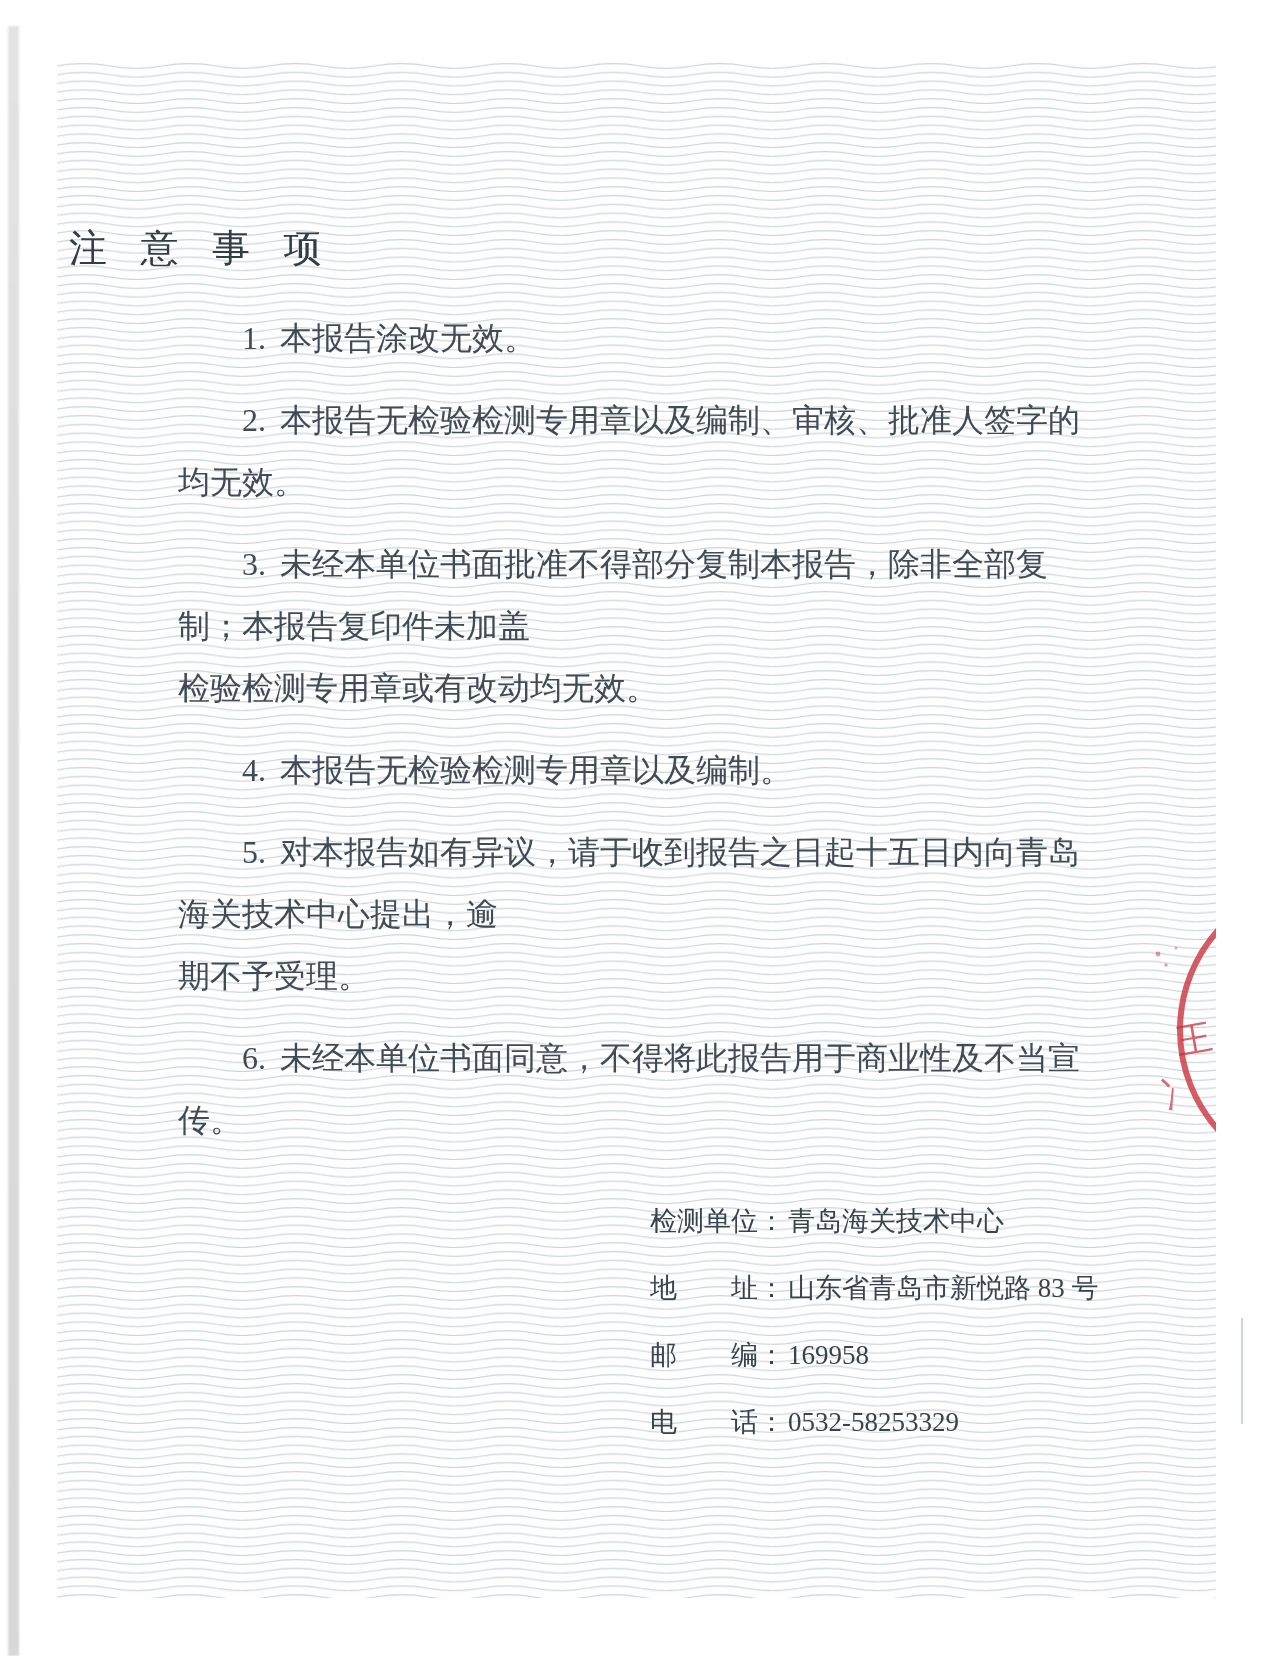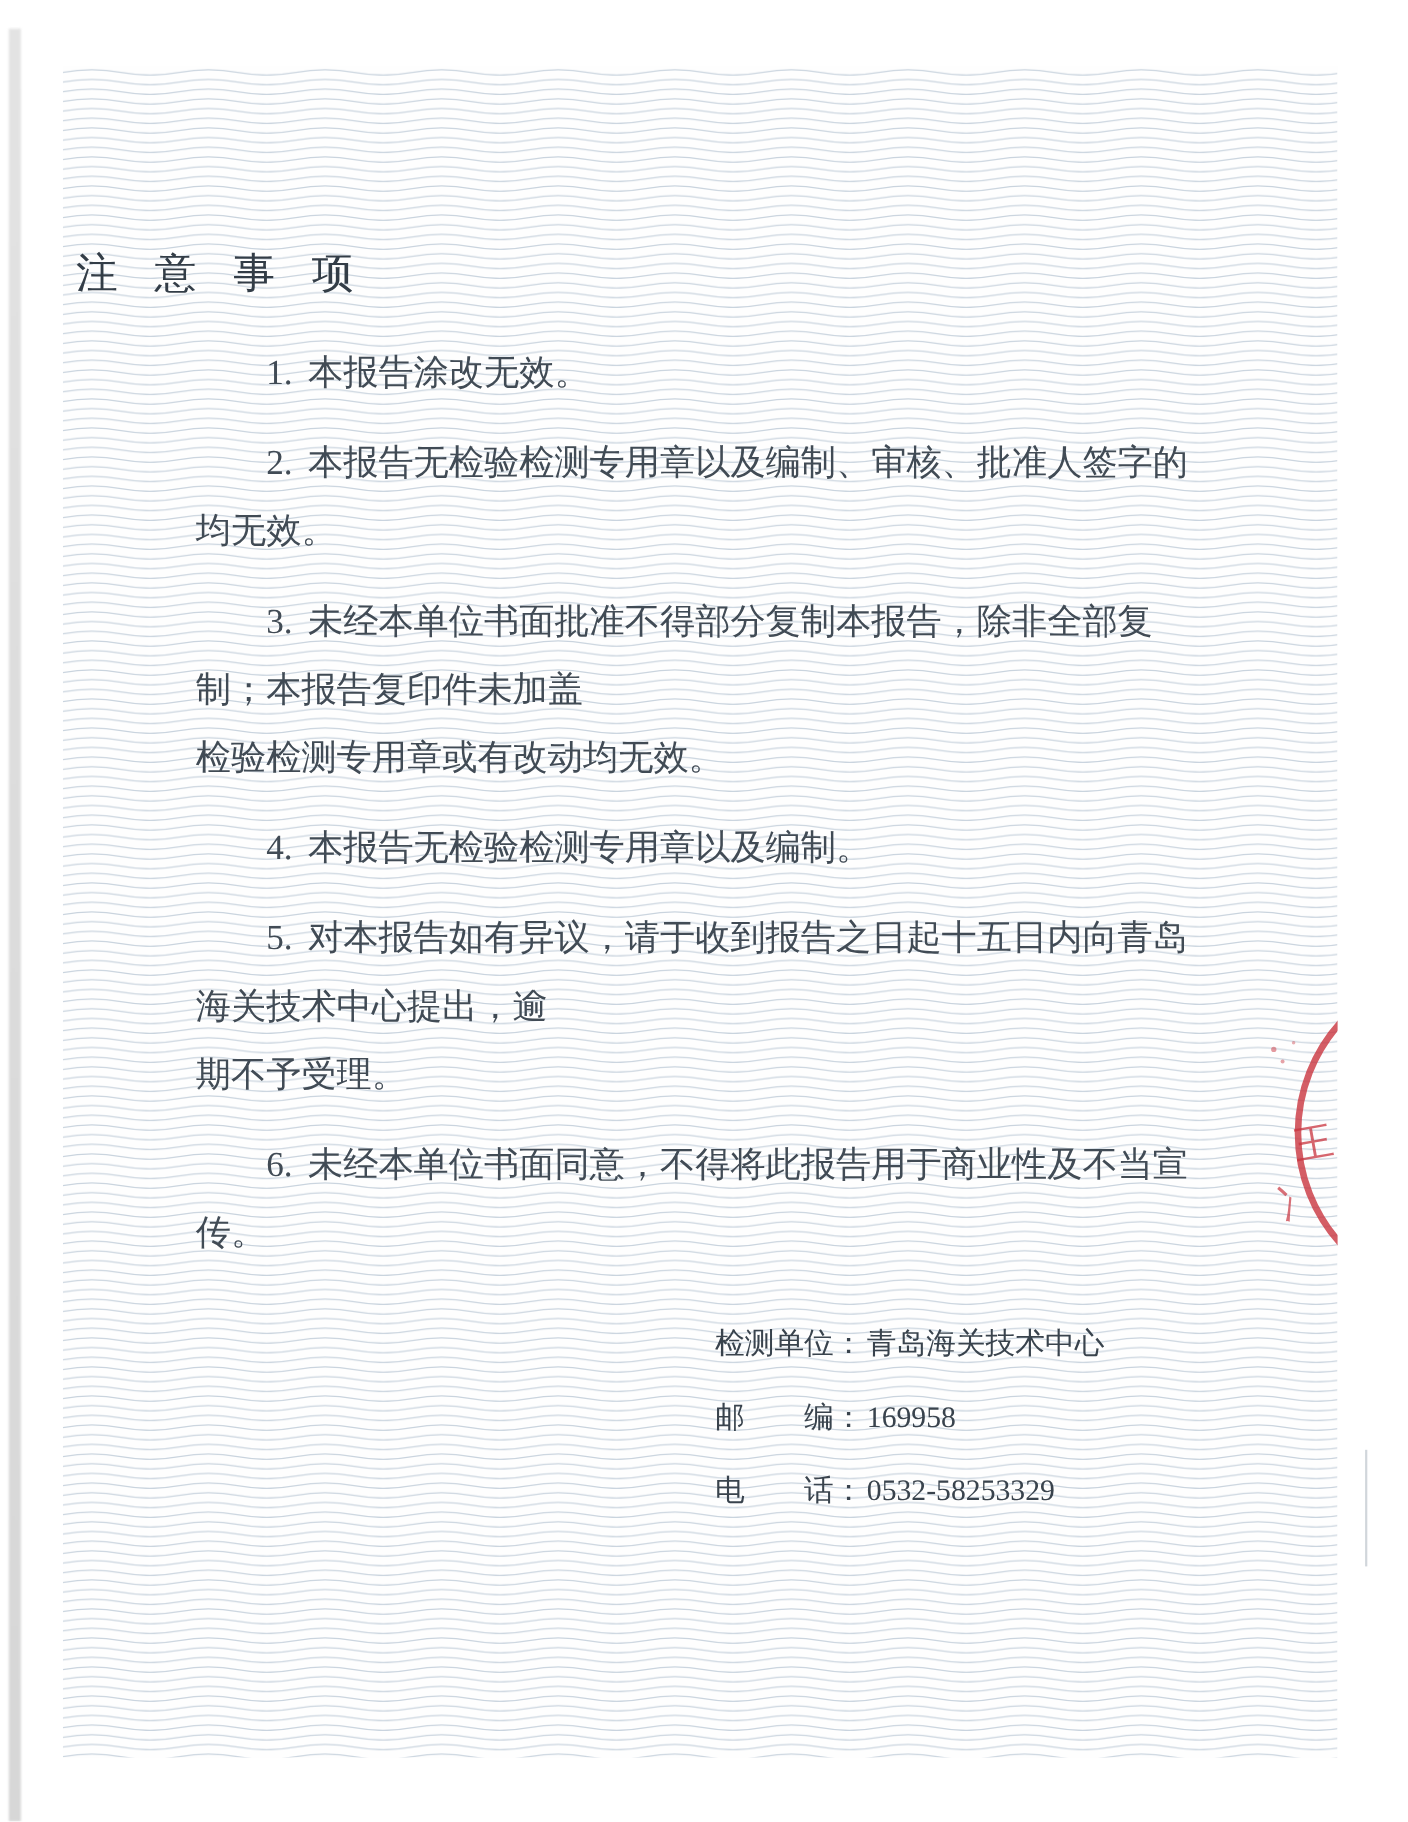--- a/index.html
+++ b/index.html
@@ -138,20 +138,23 @@
       <p class="item">
         <span class="num">6.</span><span class="item-text">未经本单位书面同意，不得将此报告用于商业性及不当宣传。</span>
       </p>
     </div>
 
     <div class="contact">
       <div class="contact-row">
         <span class="label">检测单位：</span><span class="value">青岛海关技术中心</span>
       </div>
       <div class="contact-row">
+        <span class="label">地　　址：</span><span class="value">山东省青岛市新悦路 83 号</span>
+      </div>
+      <div class="contact-row">
         <span class="label">邮　　编：</span><span class="value">169958</span>
       </div>
       <div class="contact-row">
         <span class="label">电　　话：</span><span class="value">0532-58253329</span>
       </div>
     </div>
 
   </div>
 
   <svg class="stamp-svg" width="170" height="330" viewBox="0 0 170 330" xmlns="http://www.w3.org/2000/svg">

